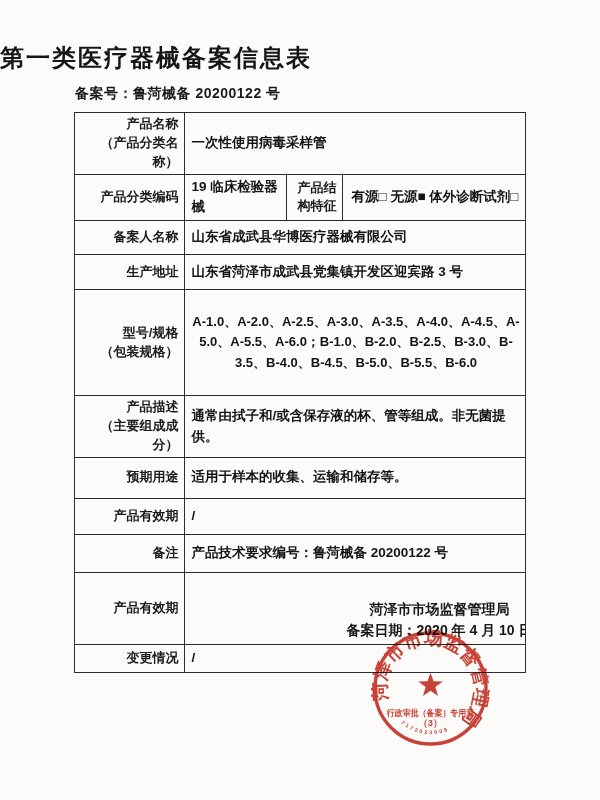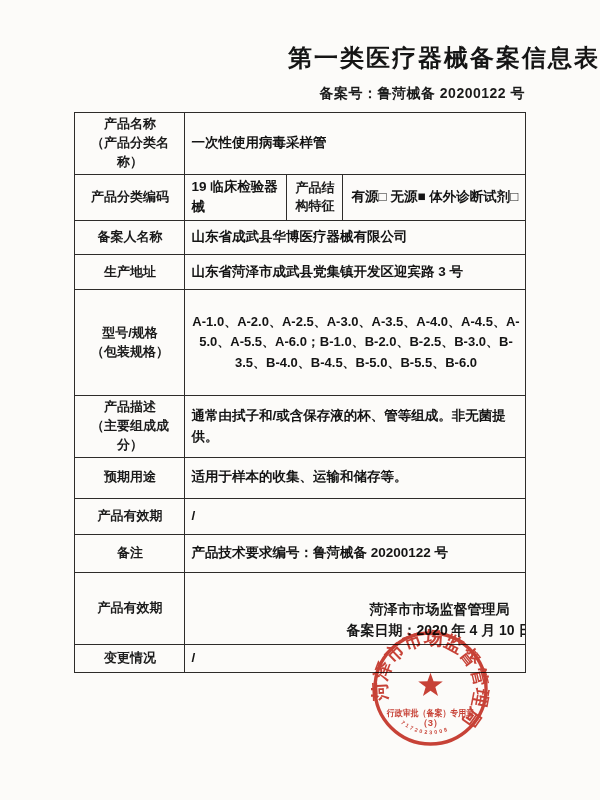--- a/index.html
+++ b/index.html
@@ -7,51 +7,51 @@
     width:600px;height:800px;
     background:#fcfbf9;
     font-family:"Liberation Sans","DejaVu Sans",sans-serif;
     color:#1d1d1d;
     position:relative;
     overflow:hidden;
   }
   .page{position:absolute;inset:0;}
   .doc-title{
     margin:42px auto 0 auto;
-    text-align:right;
+    text-align:left;
     font-size:24px;
     font-weight:700;
     letter-spacing:2px;
     color:#151515;
   }
   .record-no{
     width:450px;
     margin:11px auto 0 auto;
-    text-align:right;
+    text-align:left;
     font-size:14px;
     font-weight:700;
     letter-spacing:.5px;
     color:#1a1a1a;
   }
   table.form{
     width:450px;
     margin:9px auto 0 auto;
     border-collapse:collapse;
     table-layout:fixed;
   }
   table.form td{
     border:1.6px solid #2e2c2a;
     padding:2px 6px;
     vertical-align:middle;
     font-weight:700;
     white-space:pre-line;
     overflow:hidden;
   }
   td.lbl{
-    text-align:center;
+    text-align:right;
     font-size:13px;
     line-height:1.45;
     color:#1b1b1b;
     padding:2px 3px;
   }
   td.val{
     text-align:left;
     font-size:13.5px;
     line-height:1.55;
     padding:2px 6px 2px 11px;

